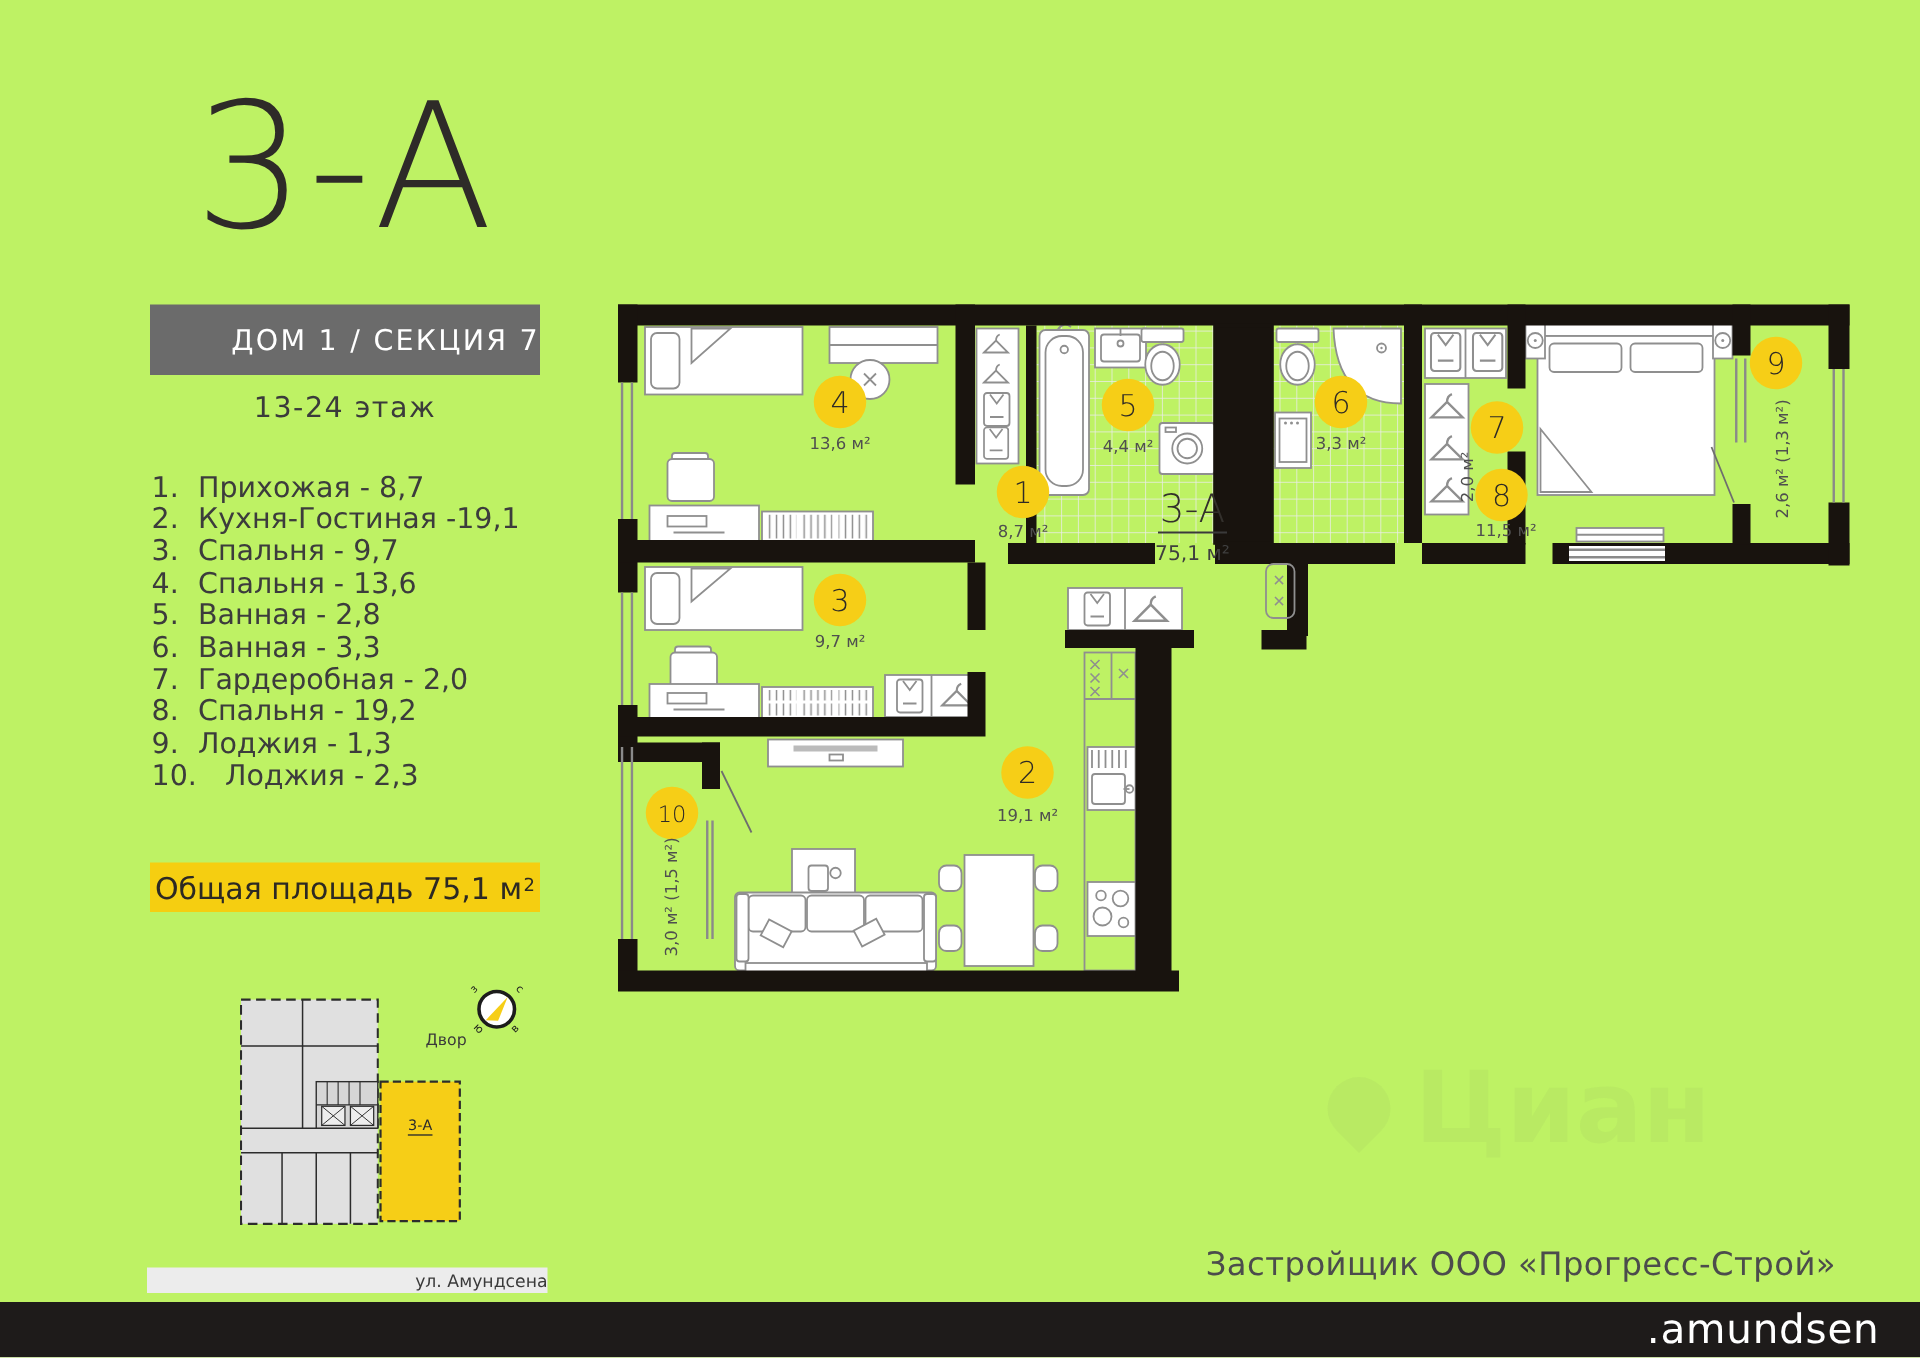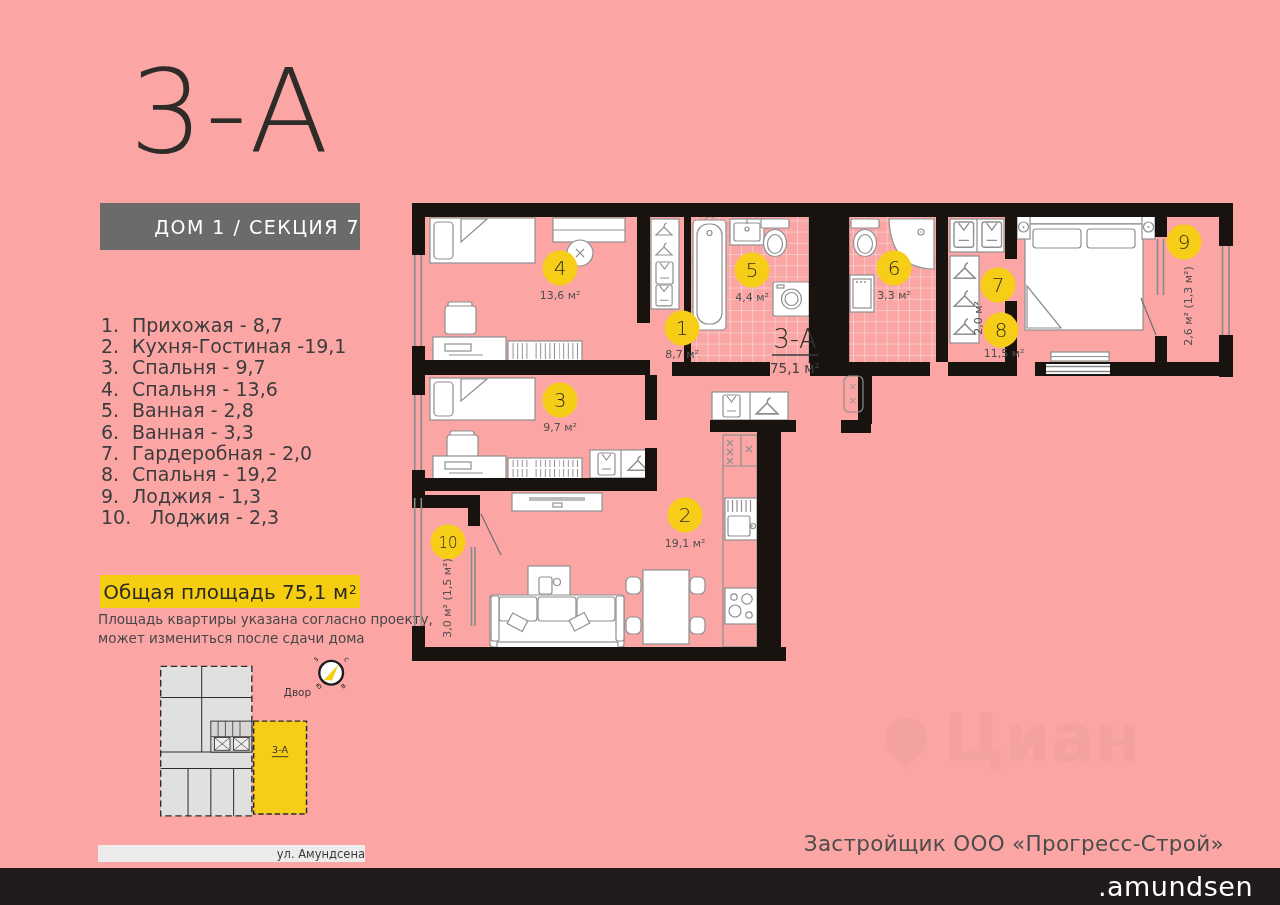--- a/index.html
+++ b/index.html
@@ -1,16 +1,16 @@
 <!DOCTYPE html>
 <html><head>
 <meta charset="utf-8">
 <style>
   html,body{margin:0;padding:0;background:#fff}
-  .page{position:relative;width:1280px;height:905px;background:#fca5a5;overflow:hidden;
+  .page{position:relative;width:1280px;height:905px;background:#bef264;overflow:hidden;
         font-family:"DejaVu Sans","Liberation Sans",sans-serif;color:#333}
 
   
   .title{position:absolute;left:92px;top:44px;width:276px;text-align:center;
          font-size:116px;font-weight:300;color:#2e2b28;letter-spacing:2px}
   .bldg{position:absolute;left:100px;top:203px;width:260px;height:47px;background:#6b6b6b;
         color:#fff;display:flex;align-items:center;justify-content:flex-end;
         font-size:19px;letter-spacing:1.5px}
   .floors{position:absolute;left:100px;top:261px;width:260px;text-align:center;
           font-size:19px;color:#3b3b3b;letter-spacing:1px}
@@ -59,20 +59,21 @@
 <body>
 
 <div class="page">
 
   <div class="title">3-А</div>
 
   <div class="bldg">
     <span>ДОМ 1 / СЕКЦИЯ 7</span>
   </div>
 
+  <div class="floors">13-24 этаж</div>
 
   <div class="roomlist">
     <div class="row">
         <span class="n">1.</span>
         <span>Прихожая - 8,7</span>
       </div>
     <div class="row">
         <span class="n">2.</span>
         <span>Кухня-Гостиная -19,1</span>
       </div>
@@ -108,24 +109,20 @@
         <span class="n">10.</span>
         <span>Лоджия - 2,3</span>
       </div>
   </div>
 
   <div class="totalbox">
     <span>Общая площадь 75,1 м</span>
       <sup>2</sup>
   </div>
 
-  <div class="disc">
-    <div>Площадь квартиры указана согласно проекту,</div>
-    <div>может измениться после сдачи дома</div>
-  </div>
 
   <svg class="minimap" viewBox="0 0 290 215">
     <g stroke="#2c2c2c" stroke-width="1.5" fill="#e0e0e0">
       <rect x="58" y="18" width="100" height="164" stroke-dasharray="7 4"></rect>
       <path fill="none" stroke-width="1.1" d="M58 52 H158 M103 18 V52 M58 112 H103 M103 52 V112 M58 130 H158 M88 130 V182 M113 130 V182 M138 130 V182 M103 112 H158"></path>
       <rect x="113" y="78" width="45" height="34" fill="#d6d6d6" stroke-width="1"></rect>
       <path fill="none" stroke-width="0.8" d="M113 95 H158 M121 78 V95 M129 78 V95 M137 78 V95 M145 78 V95"></path>
       <rect x="117" y="96" width="17" height="14" fill="#ededed" stroke-width="0.9"></rect>
       <rect x="138" y="96" width="17" height="14" fill="#ededed" stroke-width="0.9"></rect>
       <path fill="none" stroke-width="0.7" d="M117 96 L134 110 M134 96 L117 110 M138 96 L155 110 M155 96 L138 110"></path>

